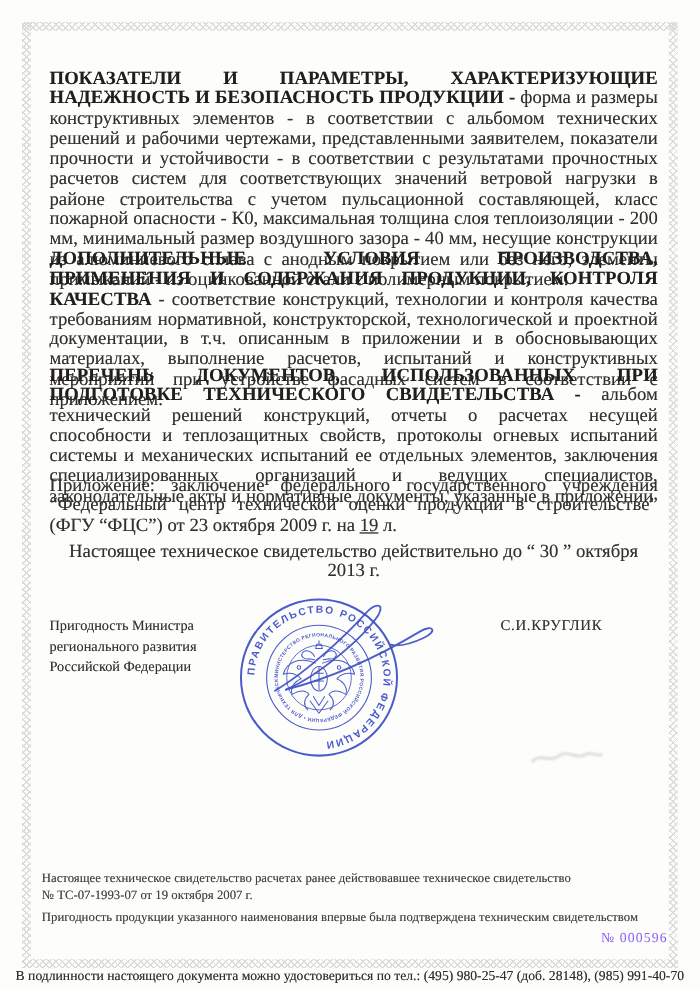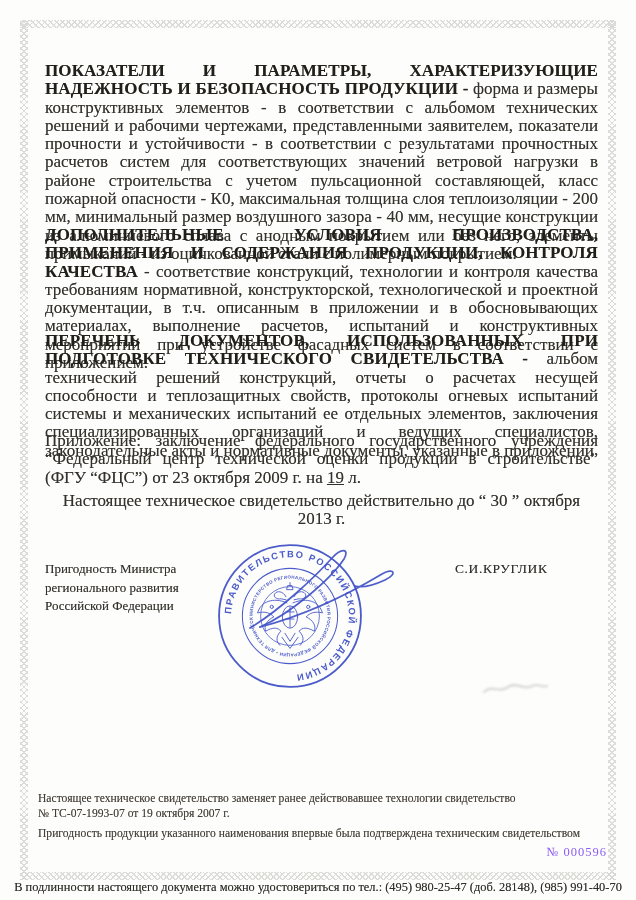--- a/index.html
+++ b/index.html
@@ -155,21 +155,21 @@
       <path d="M 38,99 C 88,86 130,64 160,46 C 172,39 176,46 163,52 C 150,58 140,60 133,58"></path>
     </g>
   </svg>
 
   <svg class="smudge-svg" width="70" height="26" viewBox="0 0 70 26">
     <path d="M 4,16 C 12,8 20,18 28,11 C 36,5 44,15 52,10 C 58,7 64,12 67,10" fill="none" stroke="#b9bdb9" stroke-width="2.4" stroke-linecap="round"></path>
   </svg>
 
   <div class="notes">
     <p class="note">
-      <span>Настоящее  техническое свидетельство заменяет ранее действовавшее технологии  свидетельство</span><br>
+      <span>Настоящее  техническое свидетельство расчетах ранее действовавшее техническое  свидетельство</span><br>
       <span>№ ТС-07-1993-07 от 19 октября 2007 г.</span>
     </p>
     <p class="note">
       <span>Пригодность продукции указанного наименования впервые была подтверждена техническим свидетельством</span><br>
     </p>
   </div>
 
   <div class="serial">№ 000596</div>
 
   <div class="footer">В подлинности настоящего документа можно удостовериться по тел.: (495) 980-25-47 (доб. 28148),  (985) 991-40-70</div>

